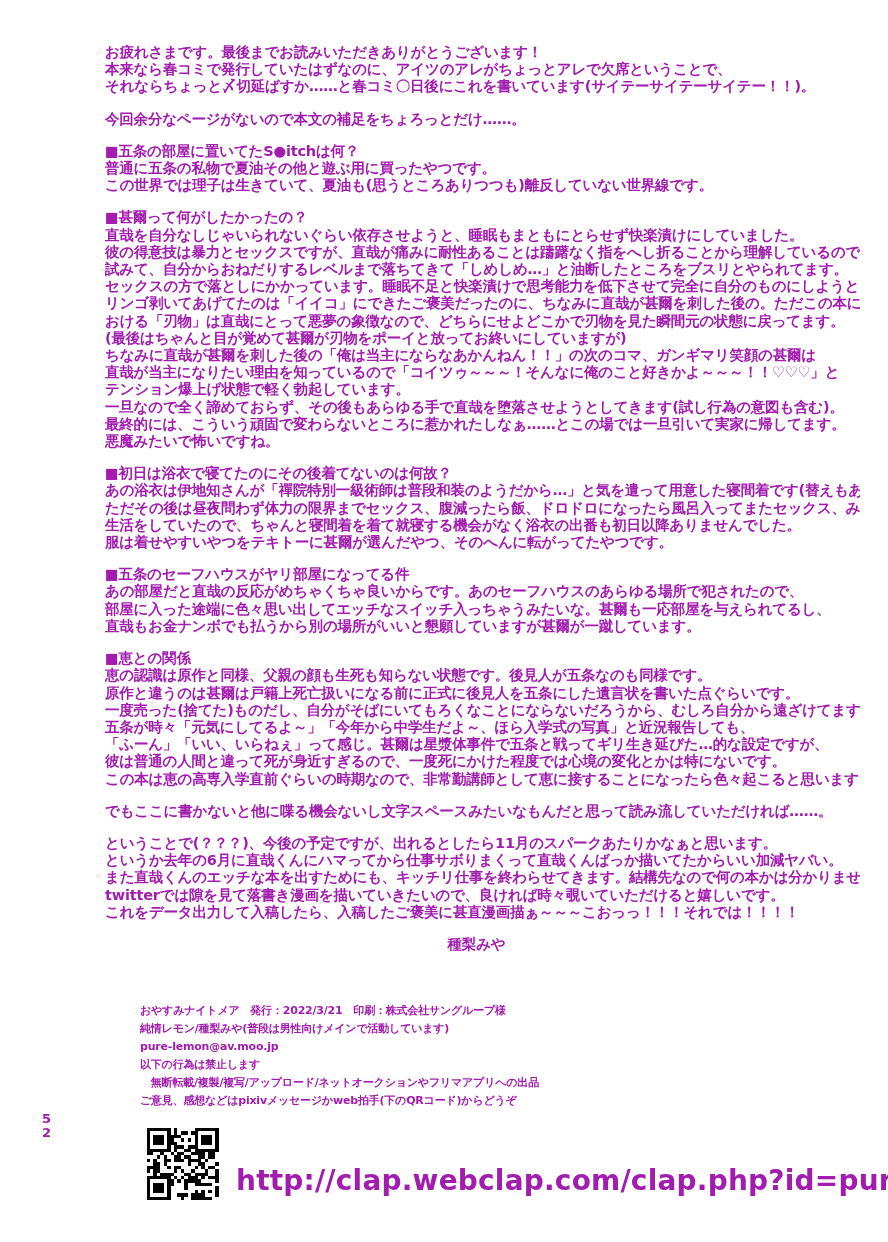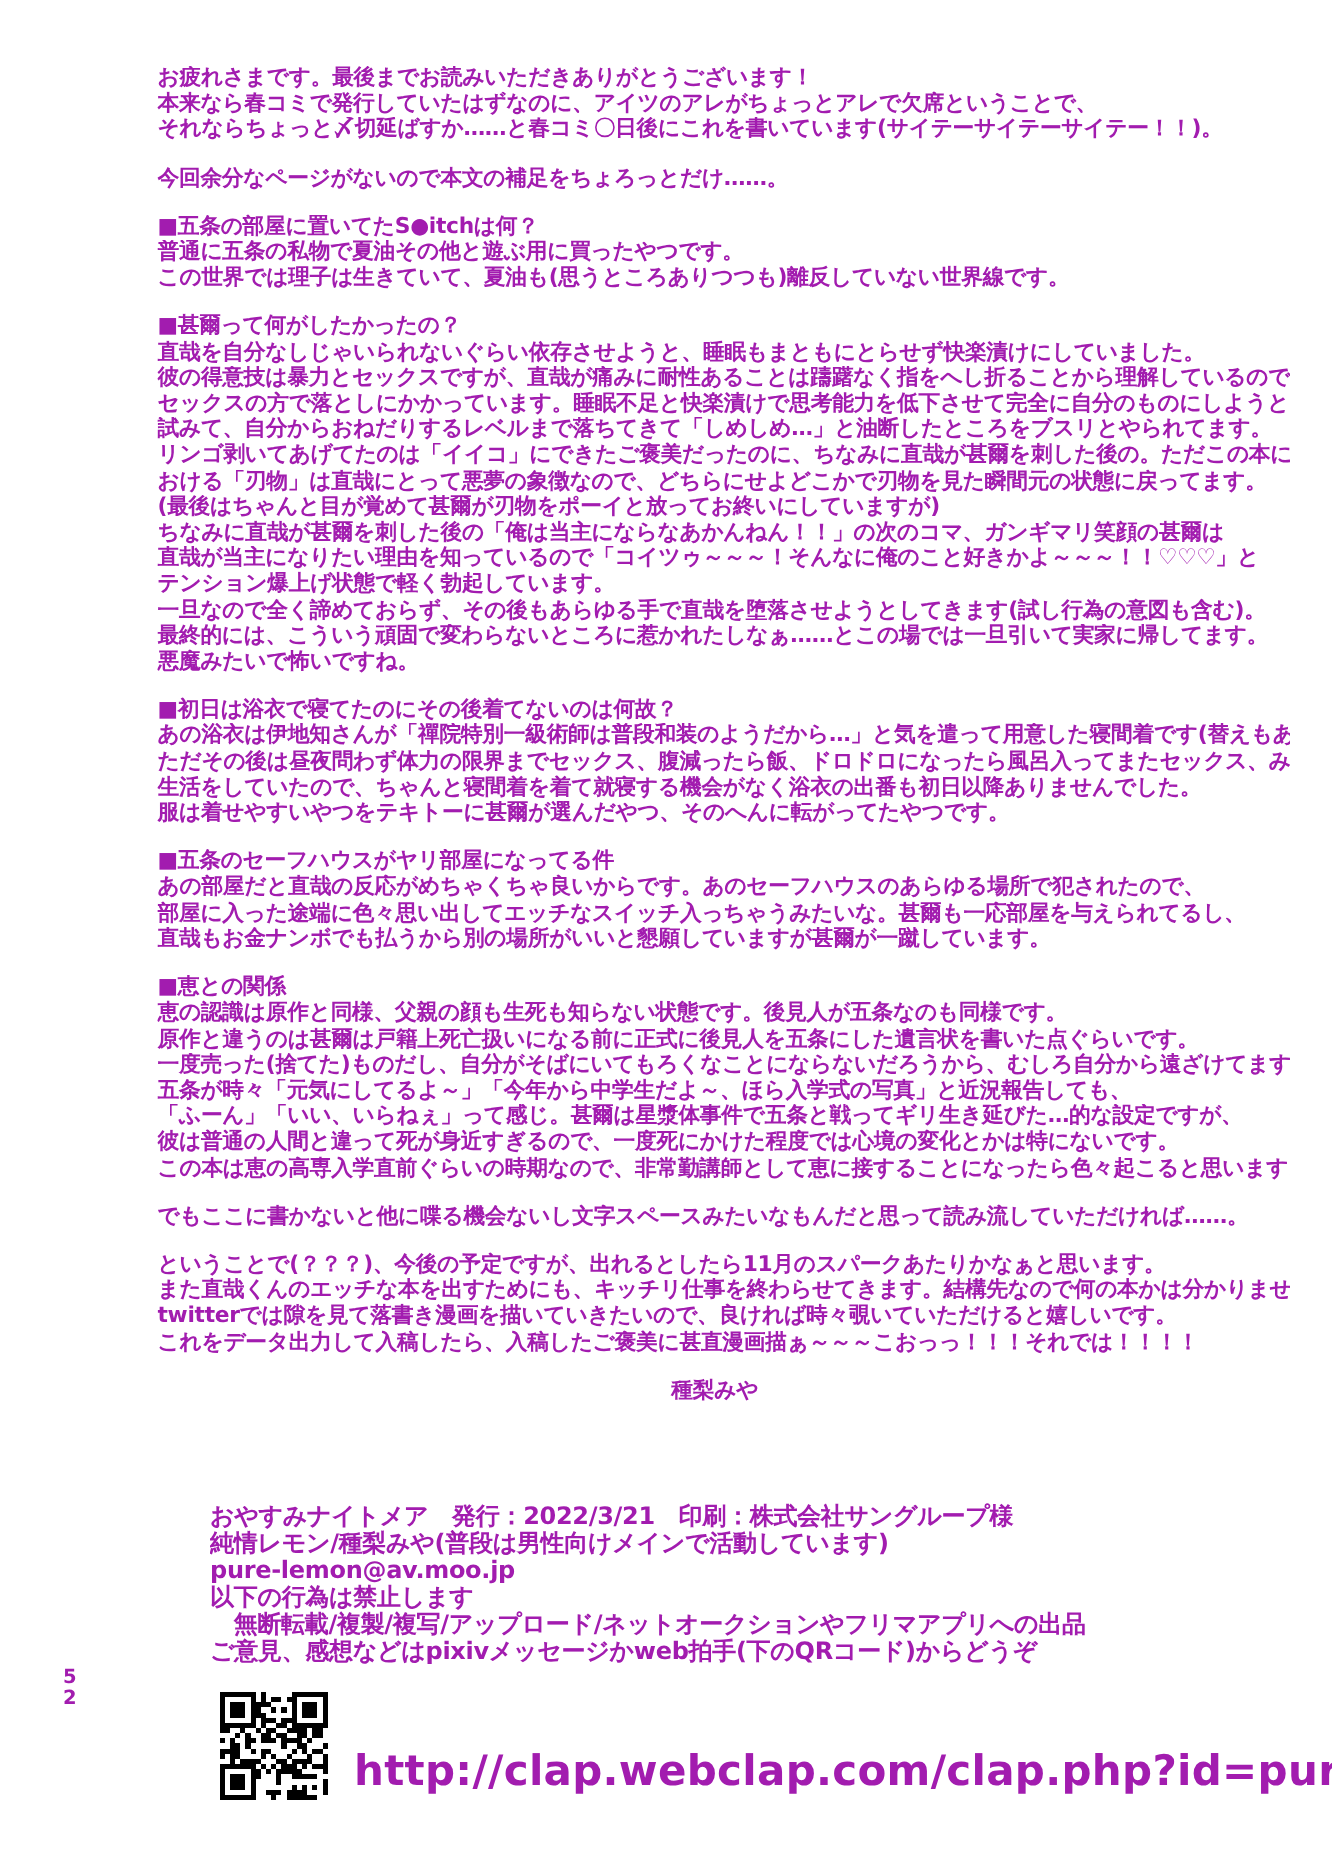--- a/index.html
+++ b/index.html
@@ -23,21 +23,21 @@
   .para{margin:0 0 15px 0;}
   .line{white-space:nowrap;overflow:hidden;}
   .signature-line{
     text-align:center;
     padding-right:12px;
     margin-top:2px;
   }
   .colophon{
     position:absolute;
     top:1002px;left:140px;right:28px;
-    font-size:16px;
+    font-size:11px;
     line-height:18px;
     font-weight:700;
     letter-spacing:-0.2px;
   }
   .page-number{
     position:absolute;
     left:42px;top:1112px;
     font-size:13px;
     line-height:14px;
     font-weight:600;
@@ -74,22 +74,22 @@
       </div>
       <div class="para">
         <div class="line">■五条の部屋に置いてたS●itchは何？</div>
         <div class="line">普通に五条の私物で夏油その他と遊ぶ用に買ったやつです。</div>
         <div class="line">この世界では理子は生きていて、夏油も(思うところありつつも)離反していない世界線です。</div>
       </div>
       <div class="para">
         <div class="line">■甚爾って何がしたかったの？</div>
         <div class="line">直哉を自分なしじゃいられないぐらい依存させようと、睡眠もまともにとらせず快楽漬けにしていました。</div>
         <div class="line">彼の得意技は暴力とセックスですが、直哉が痛みに耐性あることは躊躇なく指をへし折ることから理解しているので</div>
+        <div class="line">試みて、自分からおねだりするレベルまで落ちてきて「しめしめ…」と油断したところをブスリとやられてます。</div>
         <div class="line">セックスの方で落としにかかっています。睡眠不足と快楽漬けで思考能力を低下させて完全に自分のものにしようと</div>
-        <div class="line">試みて、自分からおねだりするレベルまで落ちてきて「しめしめ…」と油断したところをブスリとやられてます。</div>
         <div class="line">リンゴ剥いてあげてたのは「イイコ」にできたご褒美だったのに、ちなみに直哉が甚爾を刺した後の。ただこの本に</div>
         <div class="line">おける「刃物」は直哉にとって悪夢の象徴なので、どちらにせよどこかで刃物を見た瞬間元の状態に戻ってます。</div>
         <div class="line">(最後はちゃんと目が覚めて甚爾が刃物をポーイと放ってお終いにしていますが)</div>
         <div class="line">ちなみに直哉が甚爾を刺した後の「俺は当主にならなあかんねん！！」の次のコマ、ガンギマリ笑顔の甚爾は</div>
         <div class="line">直哉が当主になりたい理由を知っているので「コイツゥ～～～！そんなに俺のこと好きかよ～～～！！♡♡♡」と</div>
         <div class="line">テンション爆上げ状態で軽く勃起しています。</div>
         <div class="line">一旦なので全く諦めておらず、その後もあらゆる手で直哉を堕落させようとしてきます(試し行為の意図も含む)。</div>
         <div class="line">最終的には、こういう頑固で変わらないところに惹かれたしなぁ……とこの場では一旦引いて実家に帰してます。</div>
         <div class="line">悪魔みたいで怖いですね。</div>
       </div>
@@ -114,20 +114,21 @@
         <div class="line">五条が時々「元気にしてるよ～」「今年から中学生だよ～、ほら入学式の写真」と近況報告しても、</div>
         <div class="line">「ふーん」「いい、いらねぇ」って感じ。甚爾は星漿体事件で五条と戦ってギリ生き延びた…的な設定ですが、</div>
         <div class="line">彼は普通の人間と違って死が身近すぎるので、一度死にかけた程度では心境の変化とかは特にないです。</div>
         <div class="line">この本は恵の高専入学直前ぐらいの時期なので、非常勤講師として恵に接することになったら色々起こると思います。</div>
       </div>
       <div class="para">
         <div class="line">でもここに書かないと他に喋る機会ないし文字スペースみたいなもんだと思って読み流していただければ……。</div>
       </div>
       <div class="para">
         <div class="line">ということで(？？？)、今後の予定ですが、出れるとしたら11月のスパークあたりかなぁと思います。</div>
+        <div class="line">というか去年の6月に直哉くんにハマってから仕事サボりまくって直哉くんばっか描いてたからいい加減ヤバい。</div>
         <div class="line">また直哉くんのエッチな本を出すためにも、キッチリ仕事を終わらせてきます。結構先なので何の本かは分かりませんが。</div>
         <div class="line">twitterでは隙を見て落書き漫画を描いていきたいので、良ければ時々覗いていただけると嬉しいです。</div>
         <div class="line">これをデータ出力して入稿したら、入稿したご褒美に甚直漫画描ぁ～～～こおっっ！！！それでは！！！！</div>
       </div>
       <div class="line signature-line">種梨みや</div>
     </div>
 
   <div class="page-number">
     <div>5</div>
     <div>2</div>

